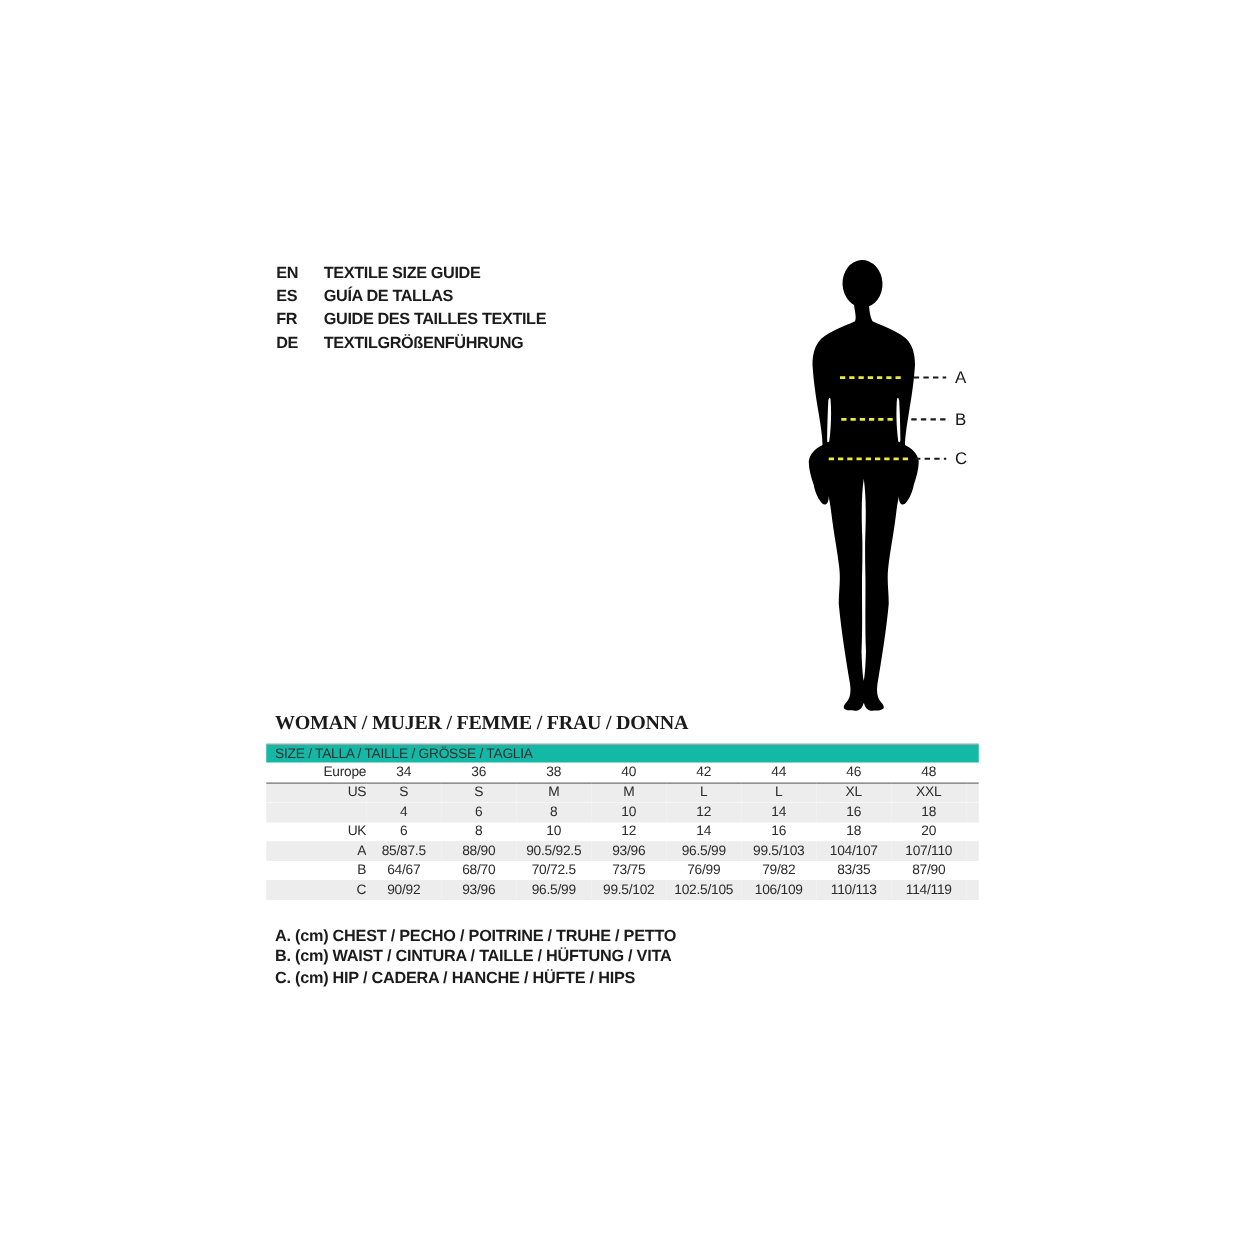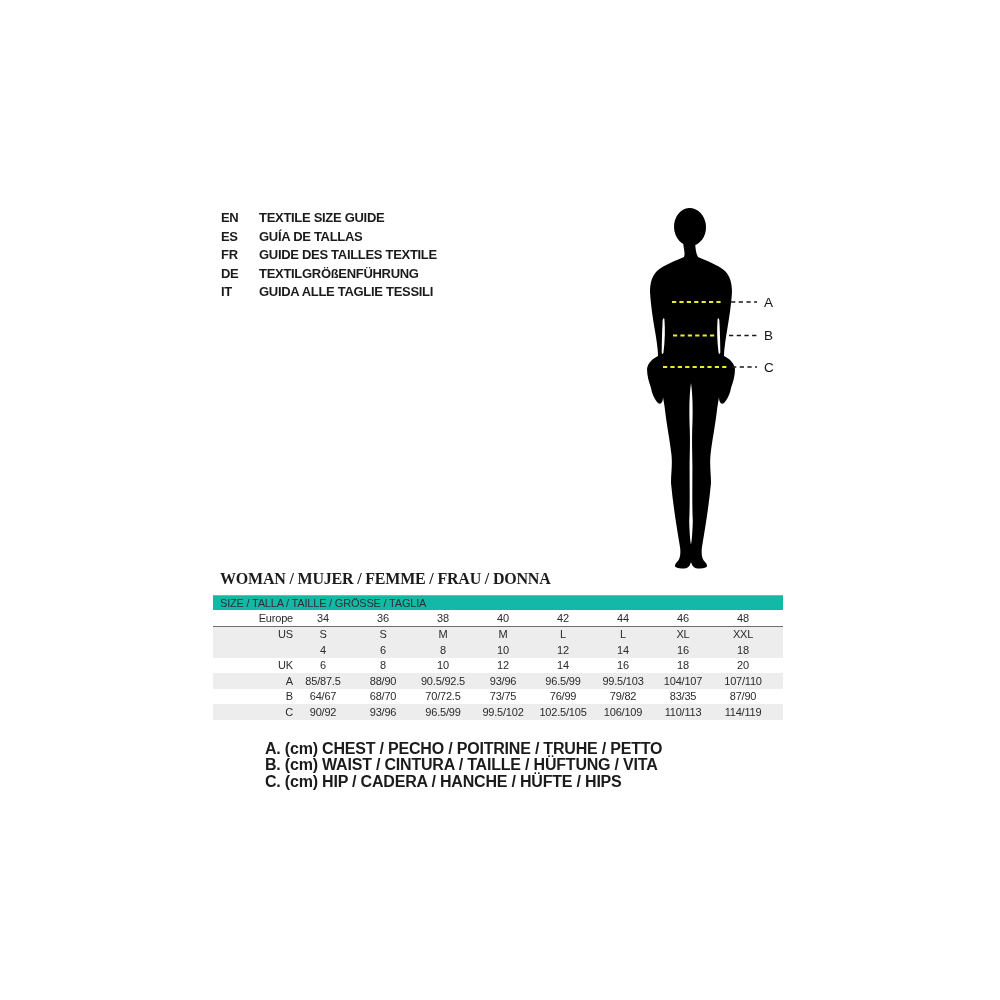--- a/index.html
+++ b/index.html
@@ -29,22 +29,22 @@
                 font-size:11px; color:#2b2b2b; }
   table.sizes td { height:15.5px; padding:0; text-align:center; letter-spacing:-0.2px;
                    white-space:nowrap; overflow:hidden; }
   table.sizes td.lbl { text-align:right; padding-left:7px; }
   table.sizes tr:nth-child(1) { border-bottom:1px solid #6e6e6e; }
   table.sizes tr:nth-child(2), table.sizes tr:nth-child(3),
   table.sizes tr:nth-child(5), table.sizes tr:nth-child(7) { background:#ededed; }
 
   
   .notes { position:absolute; left:220px; top:741px; }
-  .note-line { font-weight:bold; font-size:16px; line-height:16.3px;
-               letter-spacing:-0.2px; white-space:nowrap;margin-left:45px; }
+  .note-line { font-weight:bold; font-size:13px; line-height:16.3px;
+               letter-spacing:-0.2px; white-space:nowrap; }
 </style>
 </head>
 <body>
 
 <div class="canvas">
 
   <div class="lang-block" id="langBlock">
       <div class="lang-row">
         <span class="code">EN</span>
         <span class="txt">TEXTILE SIZE GUIDE</span>
@@ -53,24 +53,20 @@
         <span class="code">ES</span>
         <span class="txt">GUÍA DE TALLAS</span>
       </div>
       <div class="lang-row">
         <span class="code">FR</span>
         <span class="txt">GUIDE DES TAILLES TEXTILE</span>
       </div>
       <div class="lang-row">
         <span class="code">DE</span>
         <span class="txt">TEXTILGRÖßENFÜHRUNG</span>
-      </div>
-      <div class="lang-row">
-        <span class="code">IT</span>
-        <span class="txt">GUIDA ALLE TAGLIE TESSILI</span>
       </div>
     </div>
 
   <svg class="figure-svg" viewBox="0 0 200 370" aria-hidden="true">
     <g transform="translate(45,2)">
       <path fill="#000" d="M38,36 L50,36
         C50.5,44 51,48 53,52
         C62,56 73,60 80,66
         C85,71 87,78 87,87
         C86,102 84,114 82,126

